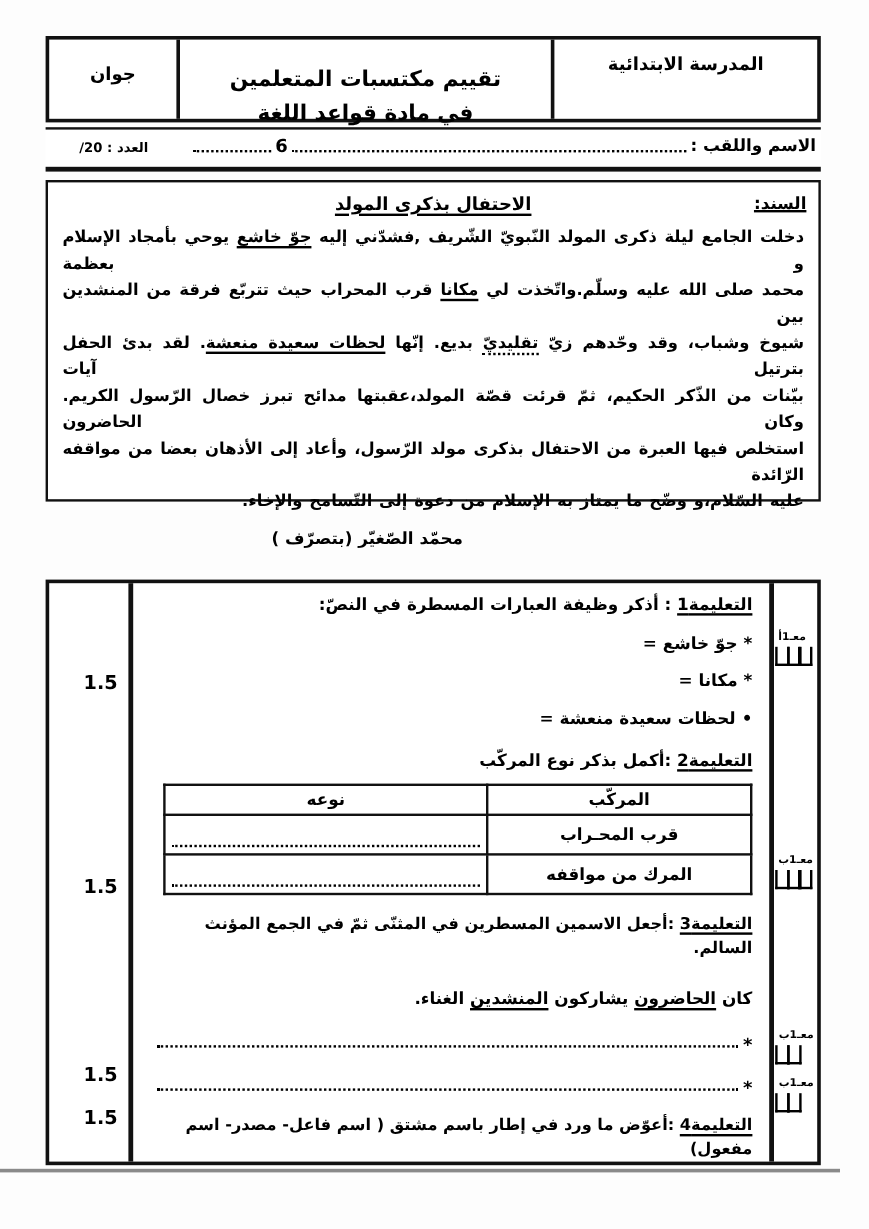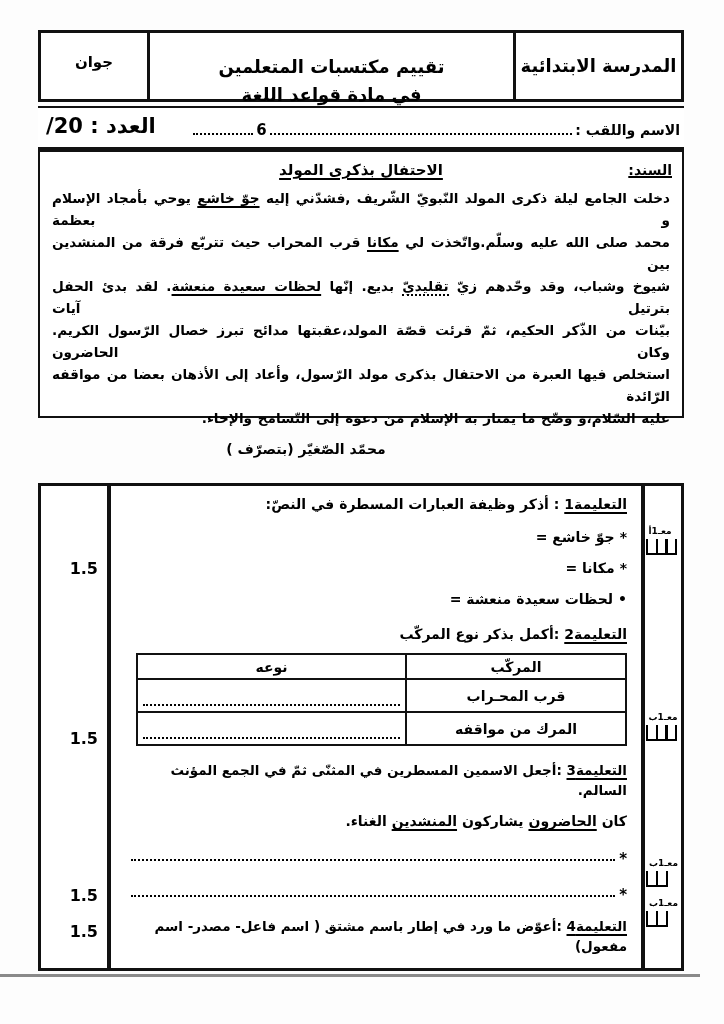--- a/index.html
+++ b/index.html
@@ -9,33 +9,33 @@
     -webkit-font-smoothing:antialiased;
   }
   .abs{position:absolute;}
   .u-solid{text-decoration:underline;text-decoration-thickness:2px;text-underline-offset:3px;}
   .u-dotted{border-bottom:2px dotted #000;}
 
   
   #header{left:38px;top:30px;width:646px;height:72px;border:3px solid #111;
     display:flex;direction:rtl;background:#fff;box-sizing:border-box;}
   .h-cell{box-sizing:border-box;text-align:center;}
-  .h-school{width:168px;border-left:3px solid #111;font-size:18px;padding-top:22px;}
+  .h-school{width:222px;border-left:3px solid #111;font-size:15px;padding-top:11px;}
   .h-title{flex:1;font-size:18px;line-height:1.55;padding-top:20px;border-left:3px solid #111;}
   .h-month{width:106px;font-size:15px;padding-top:20px;}
 
   
   #namerow{left:38px;top:106px;width:646px;direction:rtl;display:flex;align-items:flex-end;
     border-top:2px solid #111;border-bottom:4px solid #111;padding:6px 4px 9px;box-sizing:border-box;background:#fff;}
   .n-label{font-size:14px;white-space:nowrap;}
   .n-dots{border-bottom:2px dotted #000;height:4px;margin:0 3px 3px;}
   .n-dots.a{flex:5;}
   .n-dots.b{flex:1;}
   .n-mid{font-size:15px;line-height:1;}
-  .n-score{font-size:21px;white-space:nowrap;margin-right:34px;margin-left:4px;}
+  .n-score{font-size:11px;white-space:nowrap;margin-right:34px;margin-left:24px;}
   .ltr{direction:ltr;unicode-bidi:bidi-override;display:inline-block;}
 
   
   #textbox{left:38px;top:150px;width:646px;height:268px;border:2px solid #111;
     direction:rtl;padding:6px 12px;box-sizing:border-box;background:#fff;}
   .sanad{position:absolute;right:10px;top:10px;font-size:14px;text-decoration:underline;text-decoration-thickness:2px;}
   .ptitle{text-align:center;font-size:15px;margin-top:3px;}
   .ptitle span{text-decoration:underline;text-decoration-thickness:2px;text-underline-offset:3px;}
   #passage-lines{margin-top:8px;}
   .pline{font-size:13.6px;line-height:22px;text-align:justify;text-align-last:justify;word-spacing:1px;}
@@ -66,21 +66,21 @@
   .exitem{font-size:14px;margin-top:15px;}
   .exitem .bullet{margin-left:5px;}
   #ex2-heading{margin-top:17px;}
   #ex2-table{width:99%;border-collapse:collapse;margin-top:9px;direction:rtl;}
   #ex2-table th{border:2px solid #111;font-size:14px;height:23px;padding:0;}
   #ex2-table td{border:2px solid #111;padding:0;}
   .td-compound{width:45%;text-align:center;font-size:14px;height:31px;}
   .td-type{width:55%;vertical-align:bottom;}
   .dotline{border-bottom:2px dotted #000;margin:0 5px 5px;height:1px;}
   #ex3-heading{margin-top:14px;font-size:13.5px;}
-  #ex3-sentence{margin-top:13px;font-size:14px;}
+  #ex3-sentence{margin-top:25px;font-size:14px;}
   .ansline{display:flex;direction:rtl;align-items:flex-end;}
   .ansline .star{font-size:15px;line-height:8px;margin-left:4px;}
   .ansline .fill{flex:1;border-bottom:2px dotted #000;height:2px;margin-bottom:2px;}
   .ansline.a1{margin-top:26px;}
   .ansline.a2{margin-top:28px;}
   #ex4-heading{margin-top:17px;font-size:13.5px;}
 
   #page-shadow{left:0px;top:974px;width:700px;height:3px;background:#8a8a8a;}
 </style>
 </head>

